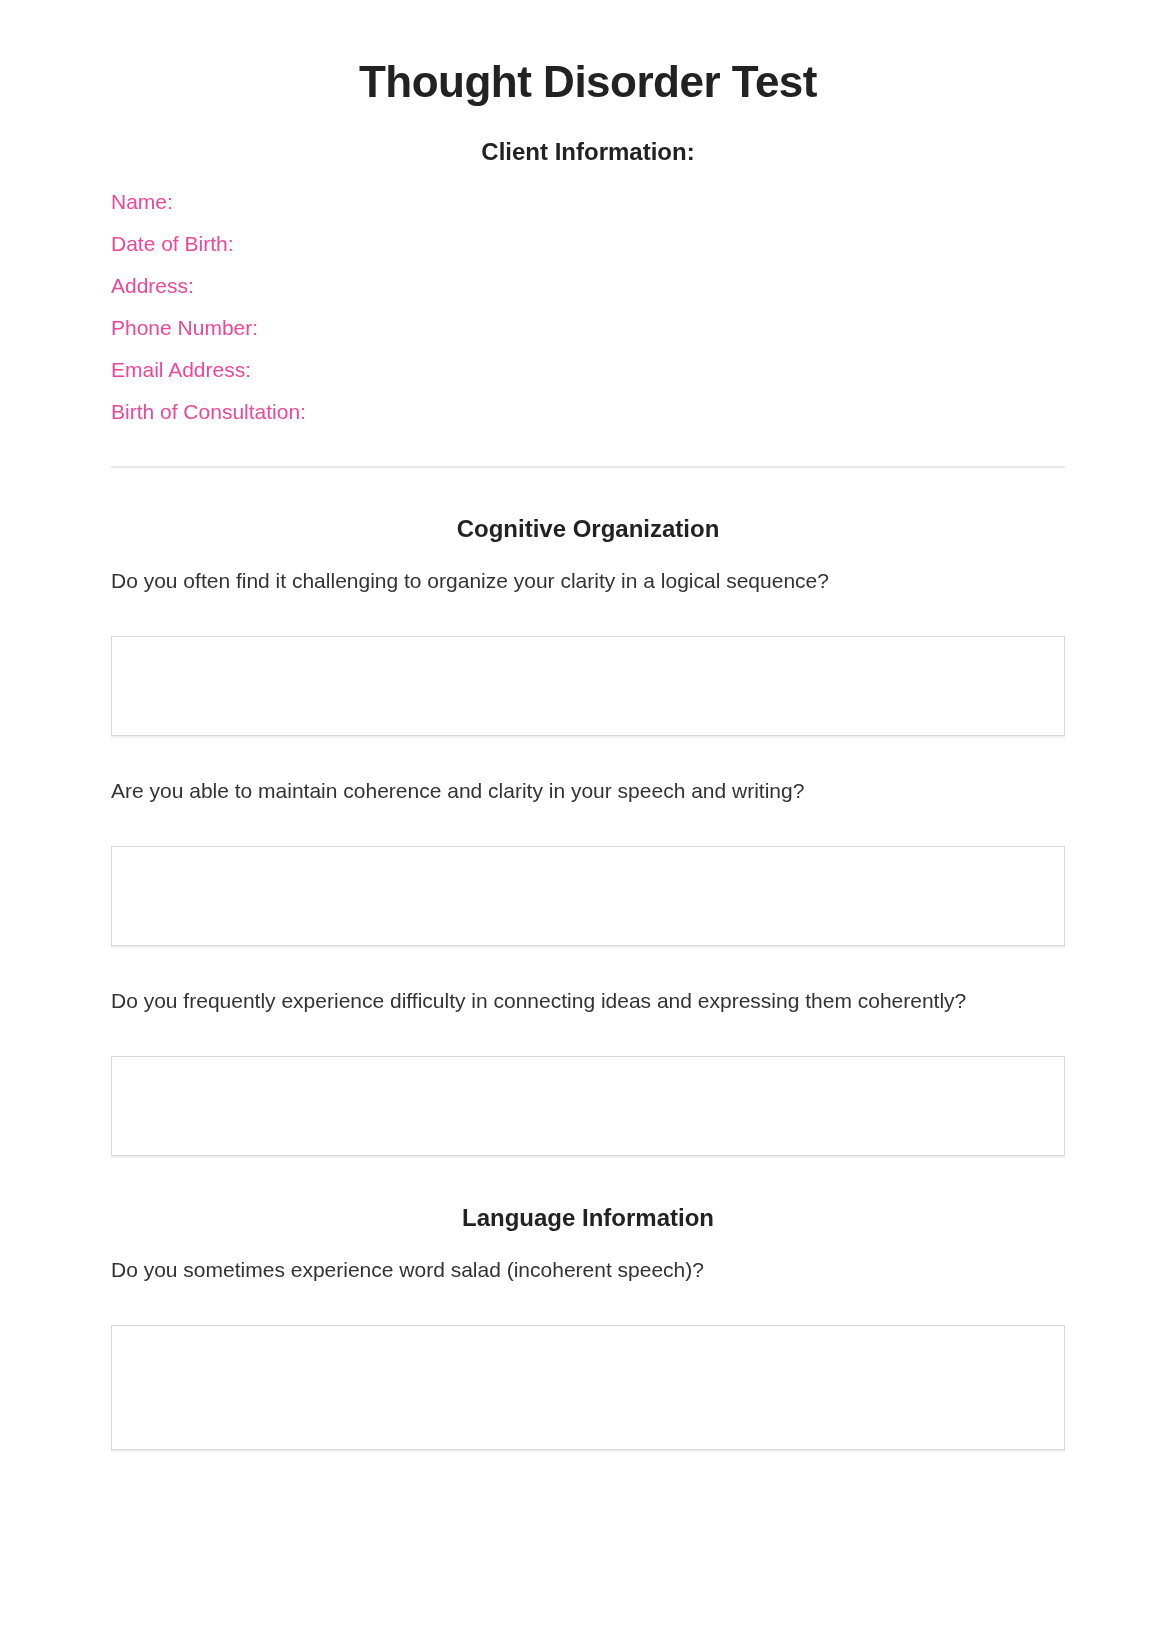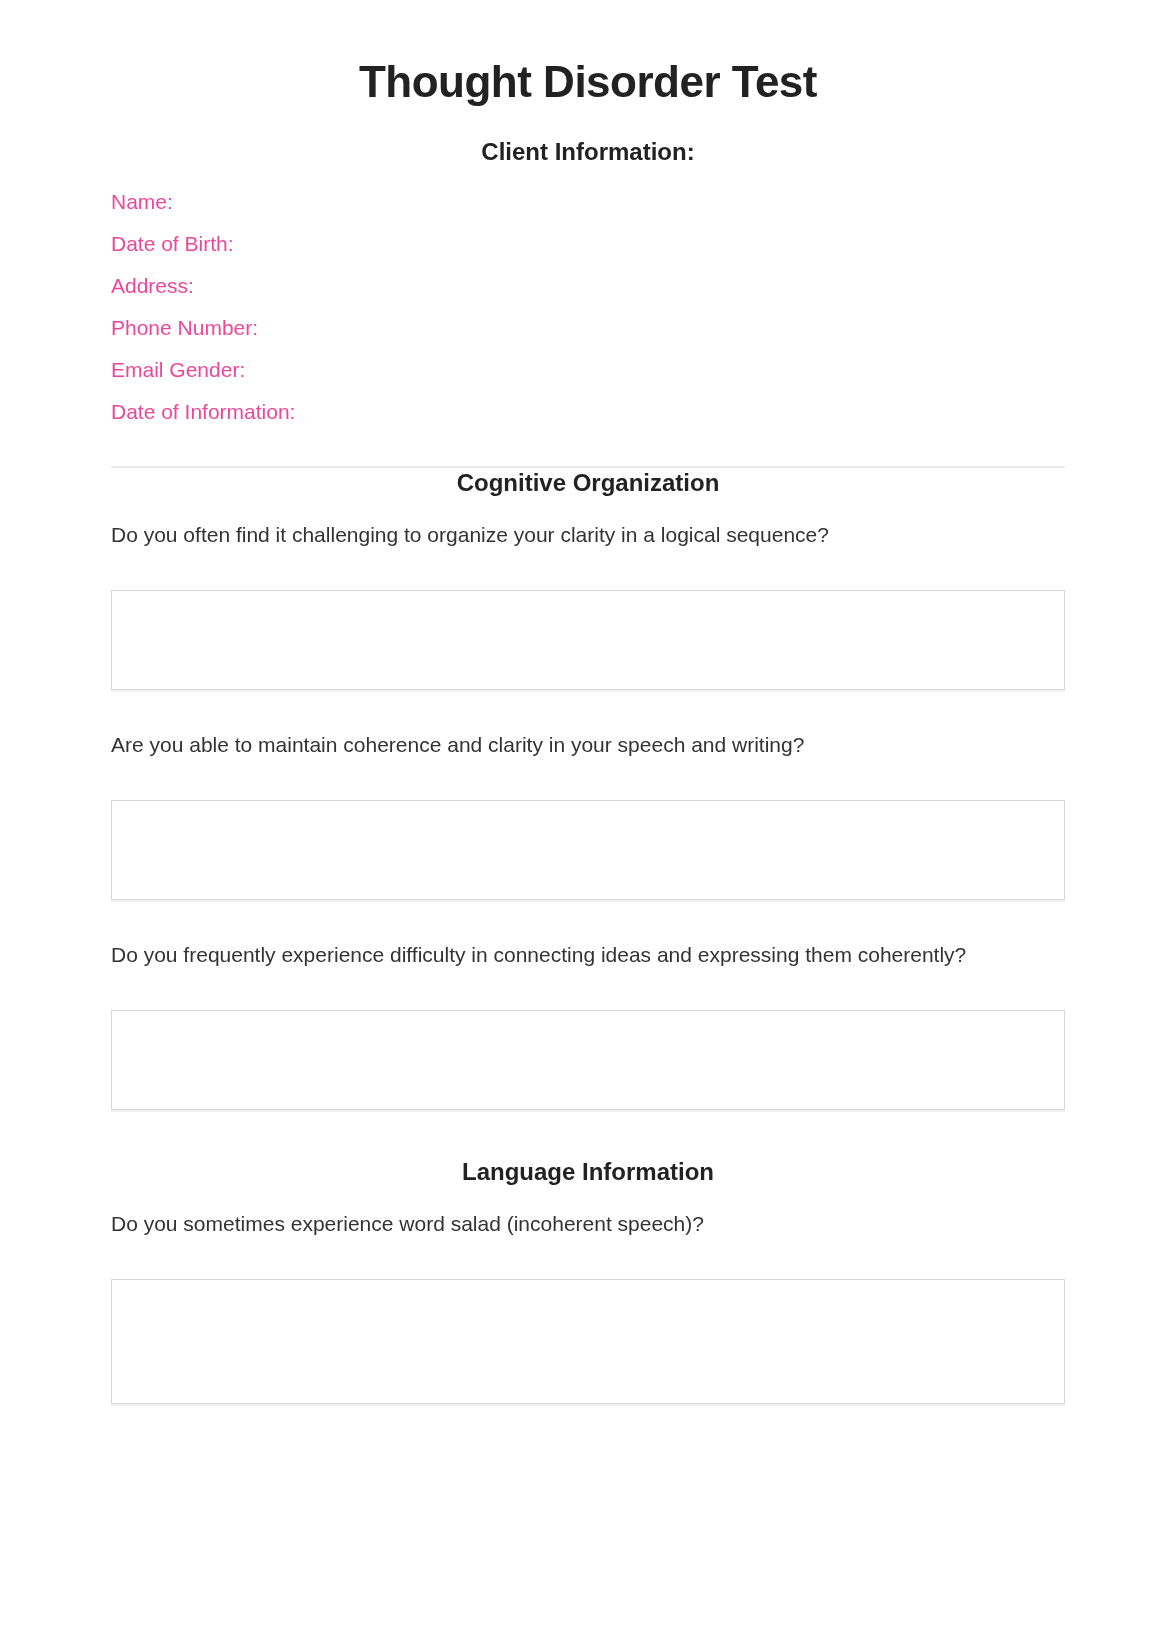--- a/index.html
+++ b/index.html
@@ -40,21 +40,21 @@
     font-size: 21px;
     line-height: 26px;
     color: #ec4899;
   }
   .divider {
     border: none;
     height: 2px;
     background: #e8e8e8;
     margin: 41px 0 0 0;
   }
-  #cognitive-heading { }
+  #cognitive-heading { margin-top: 46px; }
   #language-heading { margin-top: 47px; }
   .question {
     margin: 42px 0 0 0;
     font-size: 21px;
     line-height: 26px;
     color: #333333;
   }
   .section-heading + .question { margin-top: 24px; }
   .answer-box {
     display: block;
@@ -78,22 +78,22 @@
 <div class="page">
 
   <h1 class="doc-title">Thought Disorder Test</h1>
 
   <h2 class="section-heading" id="client-info-heading">Client Information:</h2>
 
   <p class="field">Name:</p>
   <p class="field">Date of Birth:</p>
   <p class="field">Address:</p>
   <p class="field">Phone Number:</p>
-  <p class="field">Email Gender:</p>
-  <p class="field">Date of Information:</p>
+  <p class="field">Email Address:</p>
+  <p class="field">Birth of Consultation:</p>
 
   <hr class="divider">
 
   <h2 class="section-heading" id="cognitive-heading">Cognitive Organization</h2>
 
   <p class="question">Do you often find it challenging to organize your clarity in a logical sequence?</p>
   <textarea class="answer-box" style=""></textarea>
 
   <p class="question">Are you able to maintain coherence and clarity in your speech and writing?</p>
   <textarea class="answer-box" style=""></textarea>

